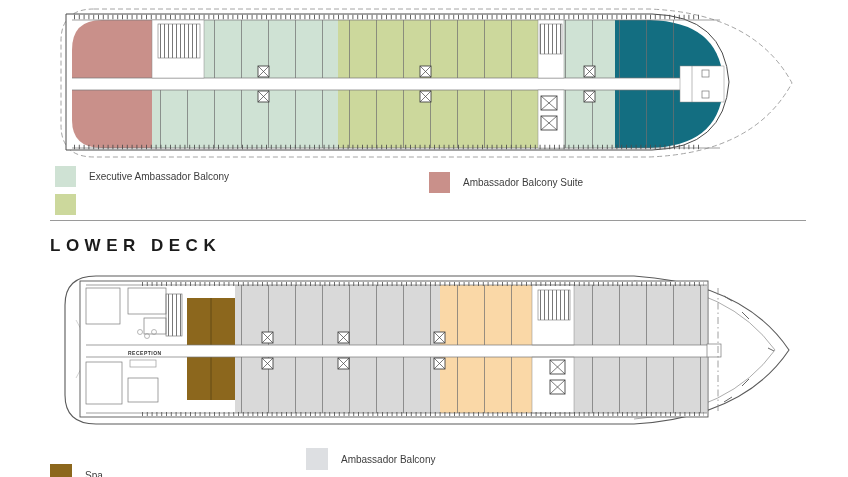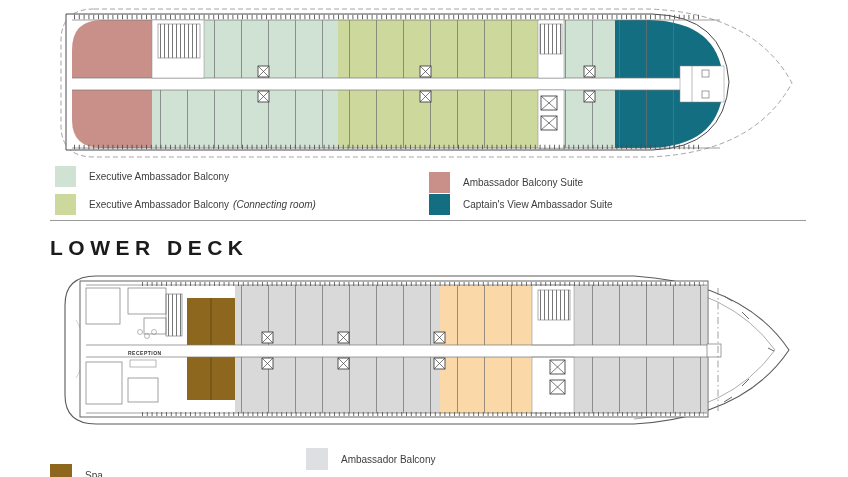--- a/index.html
+++ b/index.html
@@ -13,21 +13,21 @@
   .legend-item{
     position:absolute;display:flex;align-items:center;gap:13px;
     font-size:10px;color:#3d3d3d;white-space:nowrap;
   }
   .legend-item .swatch{display:block;flex:0 0 auto;}
   .legend-item .suffix{font-style:italic;margin-left:4px;}
   .legend-item .suffix:empty{margin-left:0;}
   #divider{position:absolute;left:50px;top:220px;width:756px;height:1px;background:#9a9a9a;}
   #lower-deck-title{
     position:absolute;left:50px;top:236px;
-    font-size:21px;font-weight:700;letter-spacing:5.5px;color:#1b1b1b;
+    font-size:17px;font-weight:700;letter-spacing:5.5px;color:#1b1b1b;
   }
   svg text{font-family:"Liberation Sans",sans-serif;}
 </style>
 </head>
 <body>
 
 <div id="page">
 
   <svg id="upper-deck-svg" class="deck-svg" width="744" height="156" viewBox="0 0 744 156">
     <defs>
@@ -125,33 +125,26 @@
   <div class="legend-item" style="left:55px;top:166px;">
     <svg class="swatch" width="21" height="21">
       <rect width="21" height="21" fill="#cfe2d4"></rect>
     </svg>
     <span><span>Executive Ambassador Balcony</span><span class="suffix"></span></span>
   </div>
   <div class="legend-item" style="left:55px;top:194px;">
     <svg class="swatch" width="21" height="21">
       <rect width="21" height="21" fill="#ccd89c"></rect>
     </svg>
-    <span><span>Executive Ambassador Balcony</span><span class="suffix">(Connecting room)</span></span>
   </div>
   <div class="legend-item" style="left:429px;top:172px;">
     <svg class="swatch" width="21" height="21">
       <rect width="21" height="21" fill="#c9908a"></rect>
     </svg>
     <span><span>Ambassador Balcony Suite</span><span class="suffix"></span></span>
-  </div>
-  <div class="legend-item" style="left:429px;top:194px;">
-    <svg class="swatch" width="21" height="21">
-      <rect width="21" height="21" fill="#136e81"></rect>
-    </svg>
-    <span><span>Captain's View Ambassador Suite</span><span class="suffix"></span></span>
   </div>
 
   <div id="divider"></div>
 
   <div id="lower-deck-title">LOWER DECK</div>
 
   <svg id="lower-deck-svg" class="deck-svg" width="744" height="162" viewBox="0 0 744 162">
     <defs>
       <pattern id="lo-walls" width="27" height="60" patternUnits="userSpaceOnUse">
         <line x1="0.5" y1="0" x2="0.5" y2="60" stroke="#6f6f6f" stroke-width="0.9" opacity="0.8"></line>

